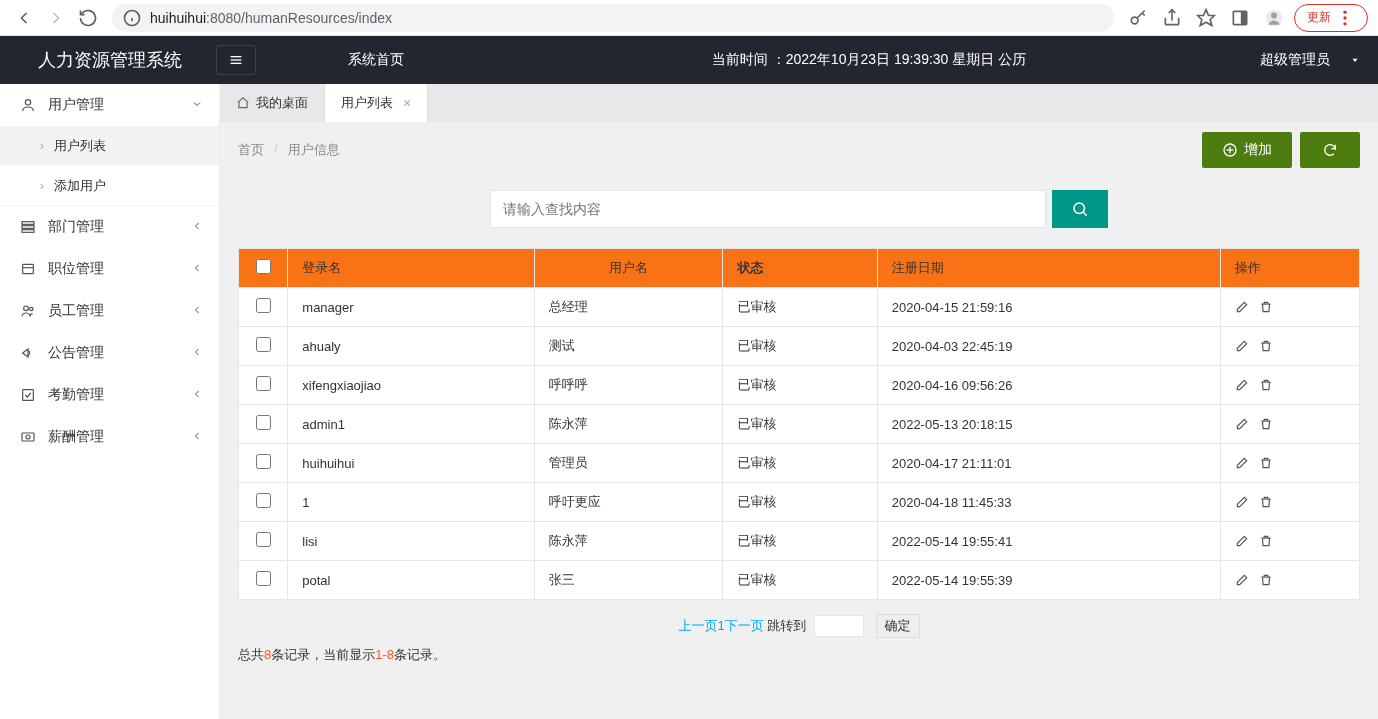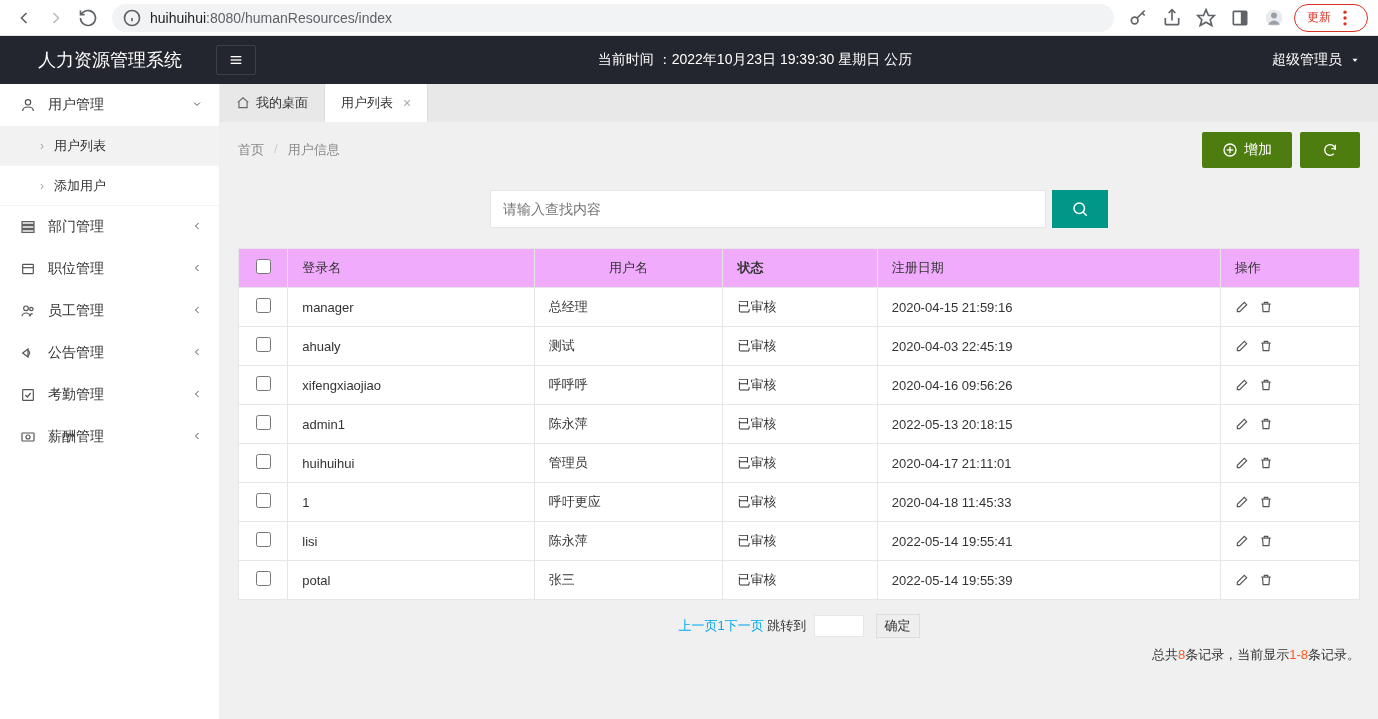--- a/index.html
+++ b/index.html
@@ -18,21 +18,21 @@
 .update-btn{border:1px solid #d93025;color:#d93025;border-radius:14px;padding:3px 12px;font-size:12px;display:flex;align-items:center;gap:4px;cursor:pointer;}
 
 
 .topbar{height:48px;background:#23262e;color:#fff;display:flex;align-items:center;position:relative;}
 .brand{width:220px;text-align:center;font-size:18px;height:48px;display:flex;align-items:center;justify-content:center;}
 .menu-toggle{width:40px;height:30px;border:1px solid #3c3f46;border-radius:2px;display:flex;align-items:center;justify-content:center;margin-left:-4px;cursor:pointer;}
 .menu-toggle svg{width:16px;height:16px;}
 .topnav{flex:1;display:flex;align-items:center;font-size:14px;}
 .topnav .home{width:240px;text-align:center;}
 .topnav .time{flex:1;text-align:center;}
-.user-menu{padding:0 18px;display:flex;align-items:center;gap:8px;font-size:14px;height:61px;cursor:pointer;}
+.user-menu{padding:0 18px;display:flex;align-items:center;gap:20px;font-size:14px;height:61px;cursor:pointer;}
 
 
 .layout{display:flex;height:calc(719px - 36px - 48px);}
 
 
 .sidebar{width:220px;background:#fff;border-right:1px solid #eee;}
 .side-item{display:flex;align-items:center;height:42px;padding:0 20px;font-size:14px;color:#333;cursor:pointer;position:relative;}
 .side-item svg{width:16px;height:16px;margin-right:12px;color:#555;}
 .side-item .arrow{position:absolute;right:16px;color:#999;}
 .side-item .arrow svg{width:12px;height:12px;margin:0;}
@@ -61,37 +61,37 @@
 
 .content{flex:1;padding:0 18px 18px 18px;overflow:auto;}
 .search-row{display:flex;justify-content:center;padding:12px 0 20px 0;gap:6px;}
 .search-input{width:556px;height:38px;border:1px solid #e6e6e6;padding:0 12px;font-size:14px;outline:none;}
 .search-btn{width:56px;height:38px;background:#009688;border:none;color:#fff;display:flex;align-items:center;justify-content:center;cursor:pointer;}
 .search-btn svg{width:18px;height:18px;}
 
 
 table{width:100%;border-collapse:collapse;background:#fff;}
 th,td{border:1px solid #e6e6e6;padding:10px 14px;text-align:left;font-size:13px;font-weight:normal;color:#333;}
-th{background:#f0abfc;}
+th{background:#f97316;}
 .chk{width:46px;text-align:center;}
 .chk input{width:15px;height:15px;}
 .col-login{width:230px;}
 .col-user{width:176px;text-align:center;}
 .col-status{width:144px;font-weight:bold;}
 .col-date{width:320px;}
 .col-ops{width:130px;}
 .ops{display:flex;gap:10px;color:#555;}
 .ops svg{width:14px;height:14px;cursor:pointer;}
 
 
 .pager{text-align:center;padding:14px 0 4px 0;font-size:13px;}
 .pager a{color:#01aaed;text-decoration:none;}
 .pager input{width:50px;height:22px;border:1px solid #e6e6e6;margin:0 4px;text-align:center;}
 .pager .confirm{display:inline-block;background:#eee;padding:2px 8px;border:1px solid #ddd;cursor:pointer;margin-left:4px;}
-.summary{text-align:right;font-size:13px;color:#333;padding:4px 0;}
+.summary{text-align:left;font-size:13px;color:#333;padding:4px 0;}
 .summary .red{color:#ff5722;}
 </style>
 </head>
 <body>
 
 <div class="browser-bar">
   <div class="nav-btn">
       <svg viewBox="0 0 24 24" fill="none" stroke="currentColor" stroke-width="2">
         <polyline points="15 18 9 12 15 6"></polyline>
       </svg>
@@ -163,20 +163,21 @@
 <div class="topbar">
   <div class="brand">人力资源管理系统</div>
   <div class="menu-toggle">
       <svg viewBox="0 0 24 24" fill="none" stroke="#fff" stroke-width="2">
         <line x1="4" y1="7" x2="20" y2="7"></line>
         <line x1="4" y1="12" x2="20" y2="12"></line>
         <line x1="4" y1="17" x2="20" y2="17"></line>
       </svg>
     </div>
   <div class="topnav">
+    <div class="home">系统首页</div>
     <div class="time"><span>当前时间 ：</span><span>2022年10月23日 19:39:30 星期日</span><span>  公历</span></div>
   </div>
   <div class="user-menu">
       <span>超级管理员</span>
       <svg width="10" height="10" viewBox="0 0 24 24" fill="#fff">
         <polygon points="6 9 18 9 12 17"></polygon>
       </svg>
     </div>
 </div>
 

